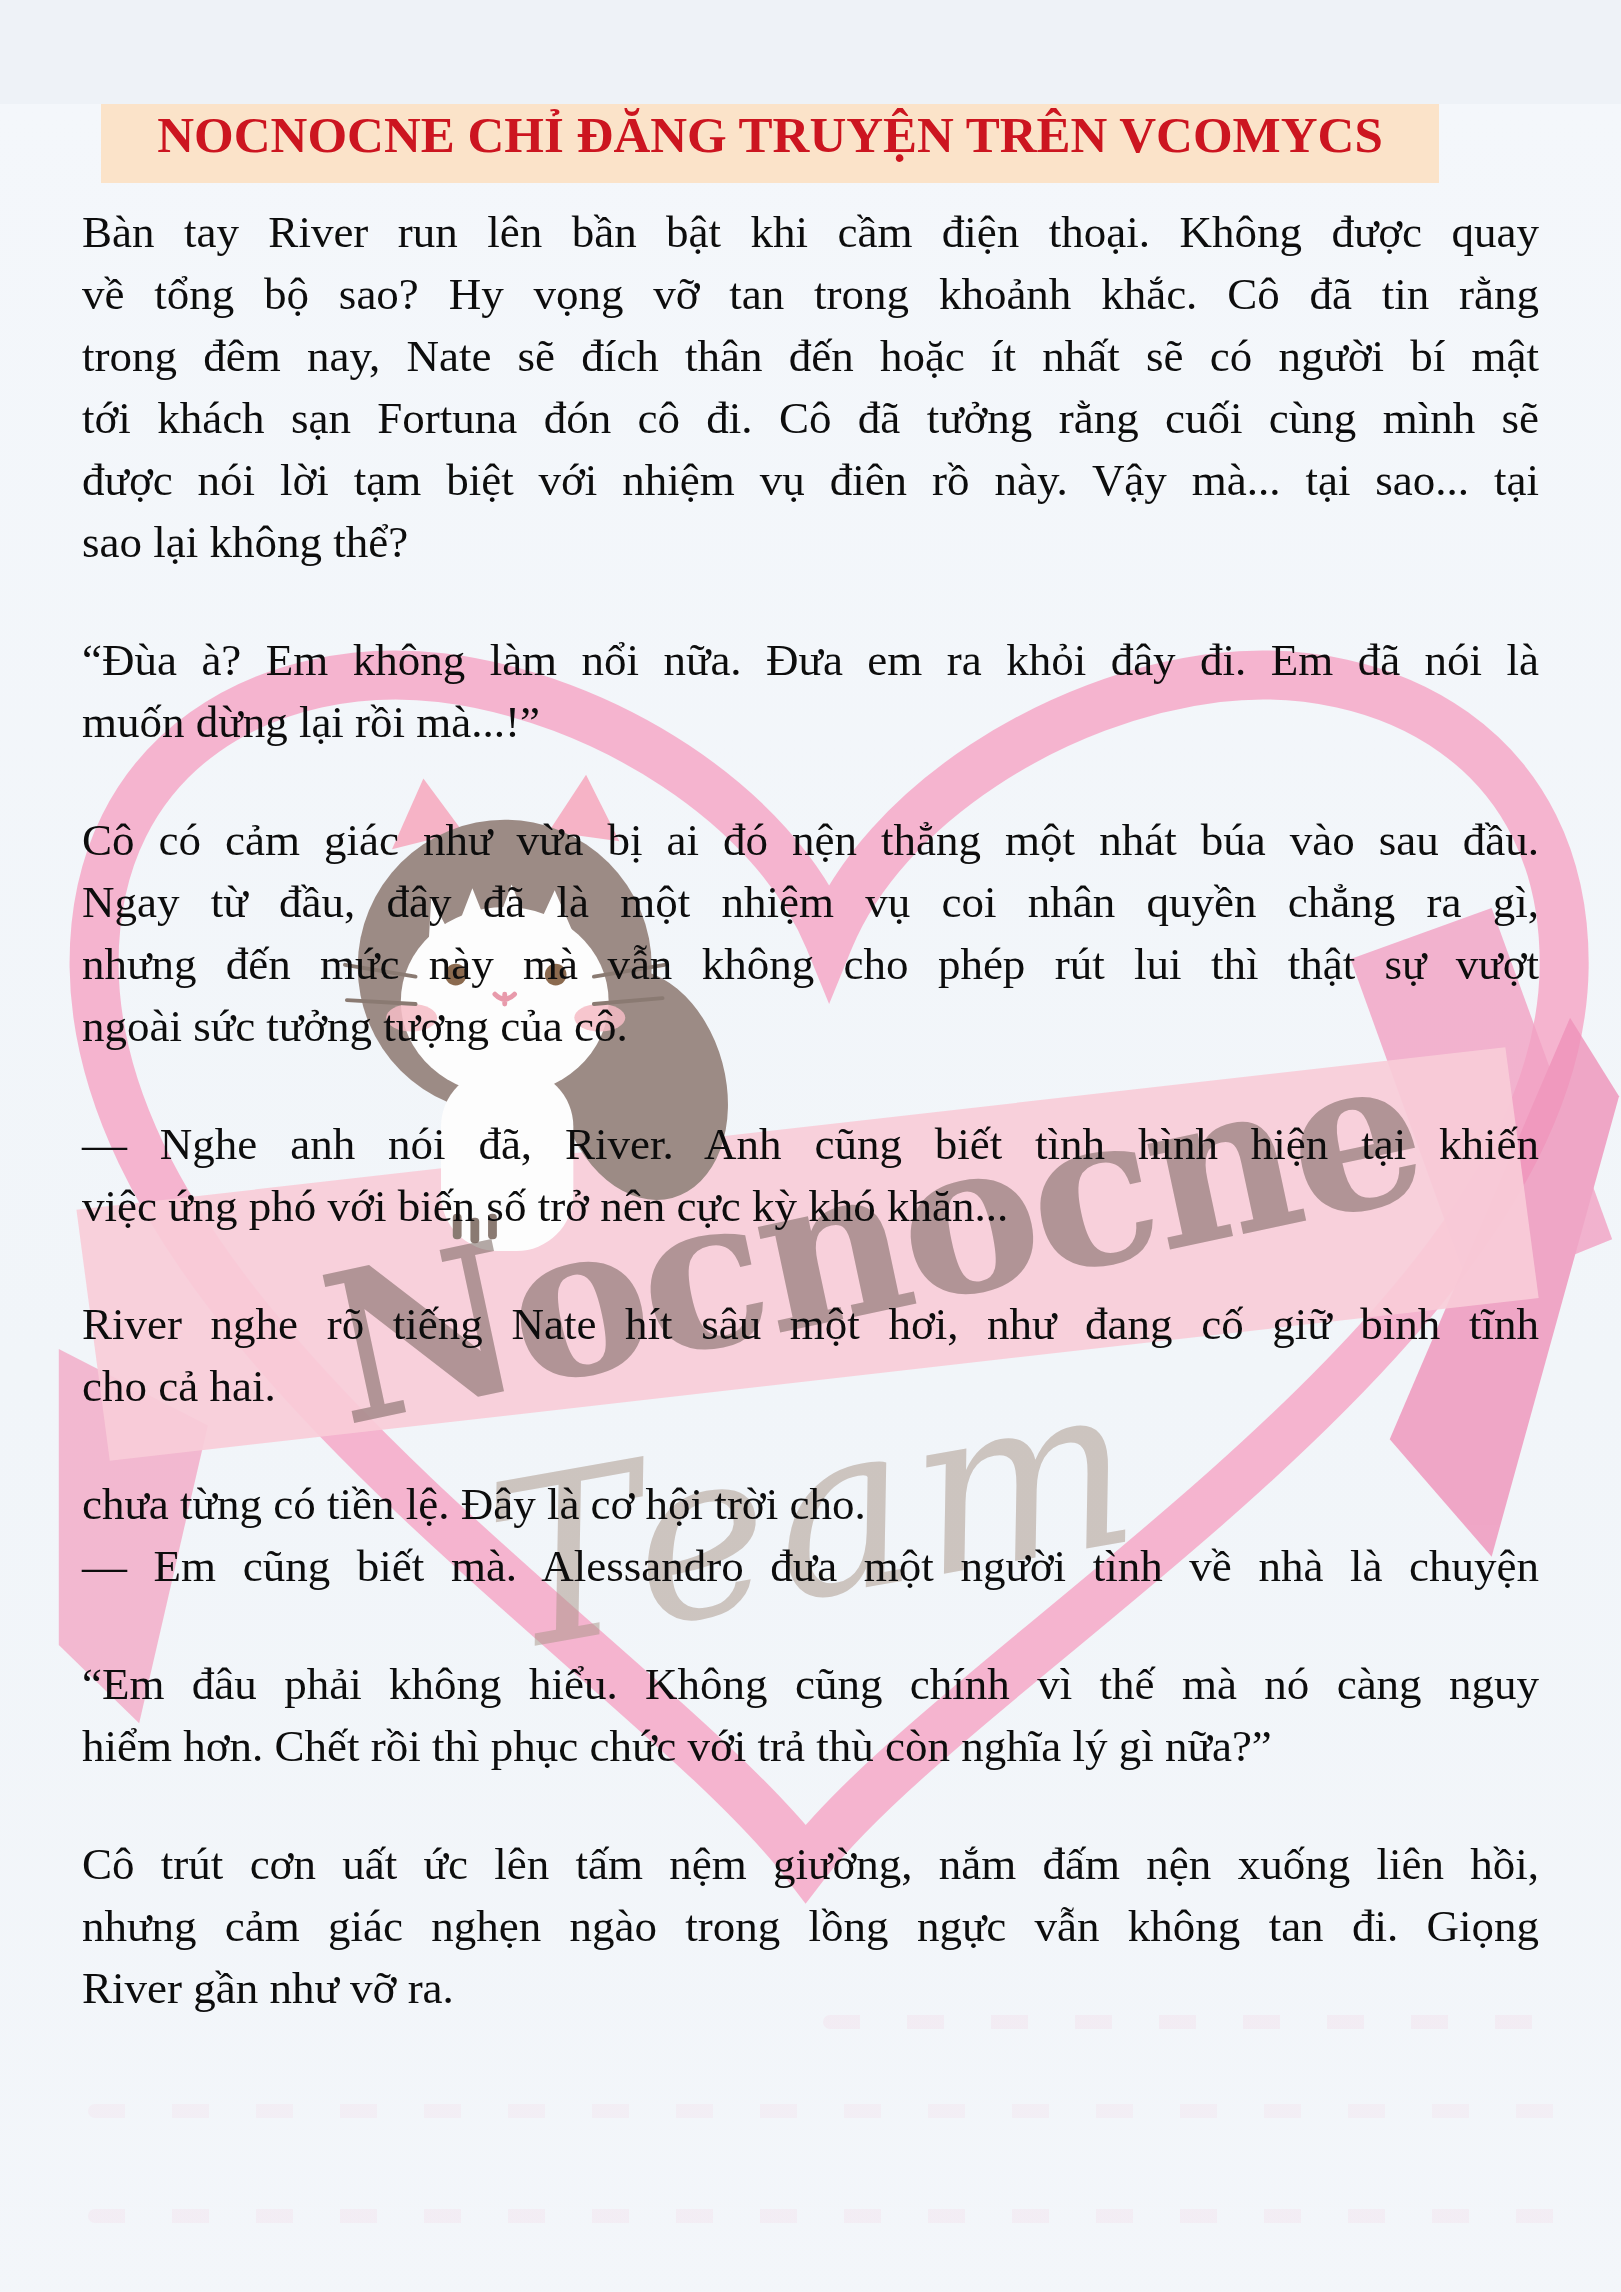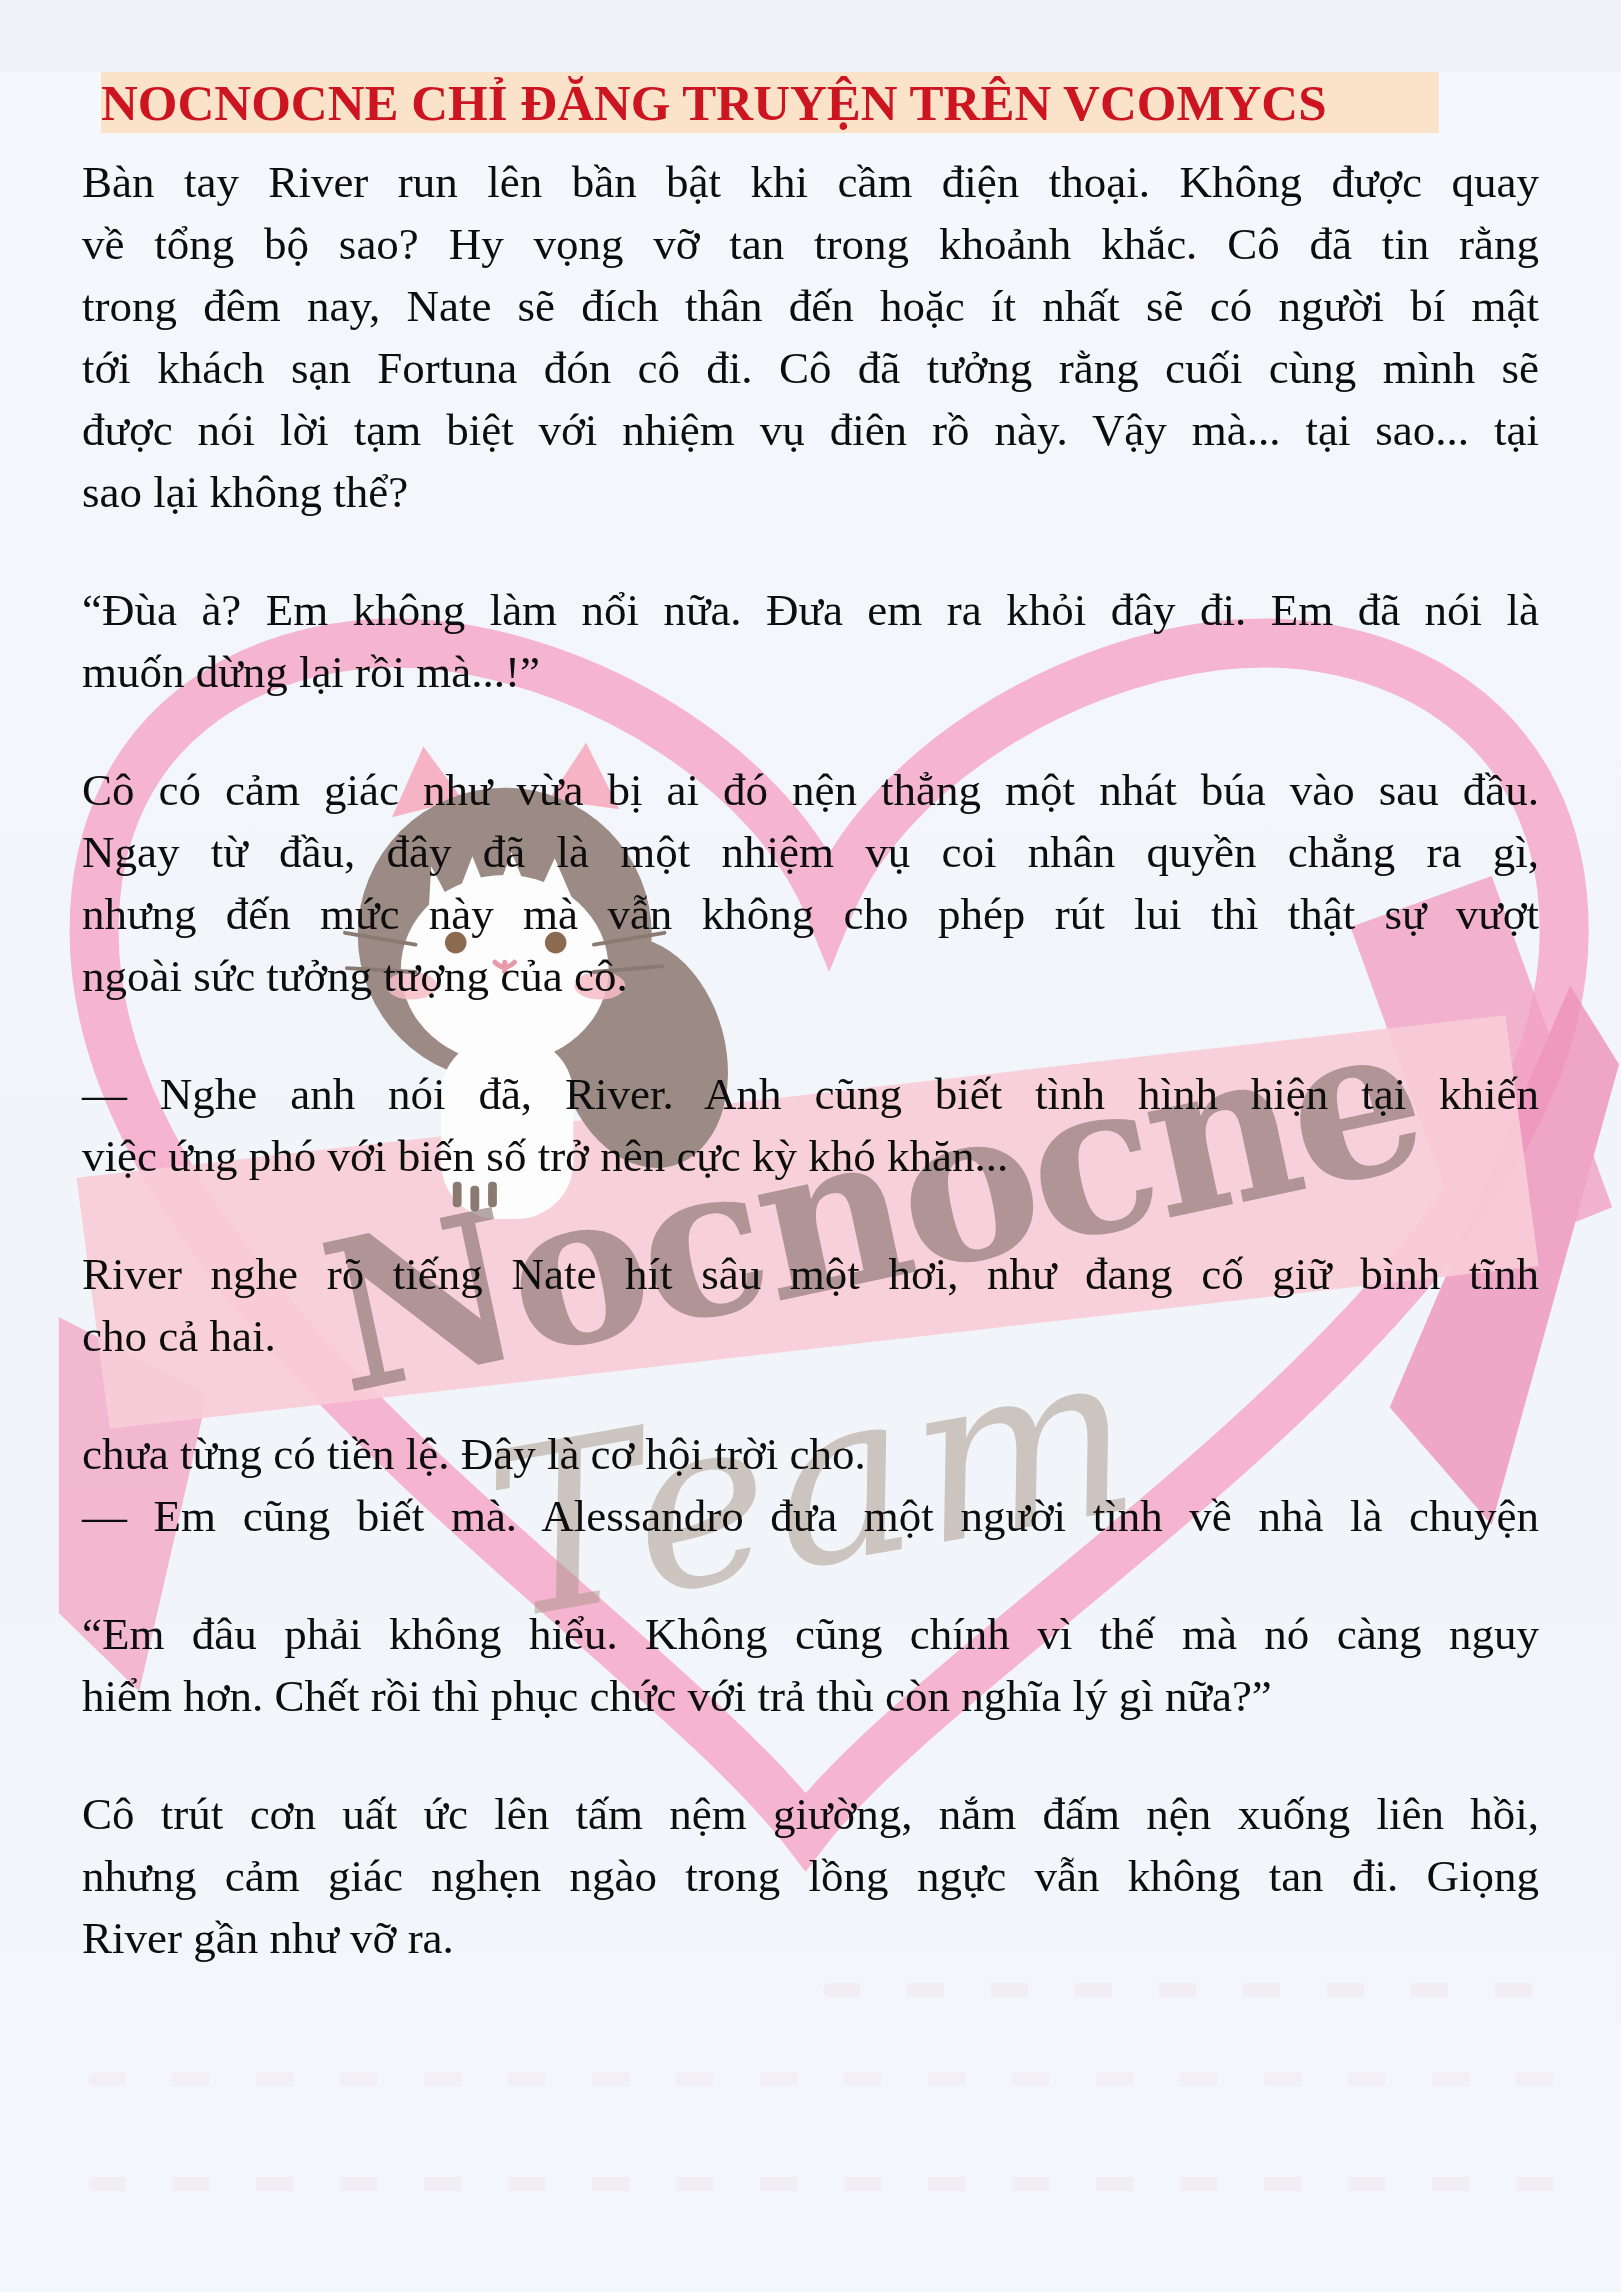--- a/index.html
+++ b/index.html
@@ -2,21 +2,21 @@
 <html><head>
 <meta charset="utf-8">
 <style>
   html,body{margin:0;padding:0;}
   body{width:1621px;height:2293px;background:#eef2f7;overflow:hidden;}
   .page{position:relative;width:1621px;height:2293px;background:linear-gradient(180deg,#f4f7fb 0%,#f1f5f9 55%,#f3f6fa 100%);font-family:"Liberation Serif","DejaVu Serif",serif;}
   
   .watermark{position:absolute;left:0;top:0;width:1621px;height:2293px;z-index:0;}
   
   .content{position:relative;z-index:2;}
-  .header-band{margin:72px 81px 0 101px;width:1338px;height:61px;background:#fbe3c9;text-align:left;}
+  .header-band{margin:104px 81px 0 101px;width:1338px;height:79px;background:#fbe3c9;text-align:center;}
   .header-band span{display:inline-block;line-height:63px;font-size:51px;font-weight:bold;color:#cc1520;letter-spacing:0px;}
   .text-wrap{padding:17.6px 82px 0 82px;}
   .para{margin:0 0 56px 0;}
   .line{font-size:45px;line-height:62px;color:#0d0d0d;text-align:justify;text-align-last:justify;white-space:normal;font-family:Liberation Serif, serif;}
   .line.last{text-align:right;text-align-last:left;}
   
   .dash-row{position:absolute;height:13.7px;z-index:1;background:repeating-linear-gradient(90deg,rgba(243,175,203,0.30) 0 37px,rgba(243,175,203,0) 37px 84px);border-radius:6.9px;}
   .dash-a{left:823px;top:1911px;width:745px;opacity:.45;}
   .dash-b{left:88px;top:2000px;width:1480px;opacity:.35;}
   .dash-c{left:88px;top:2105px;width:1480px;opacity:.40;}

